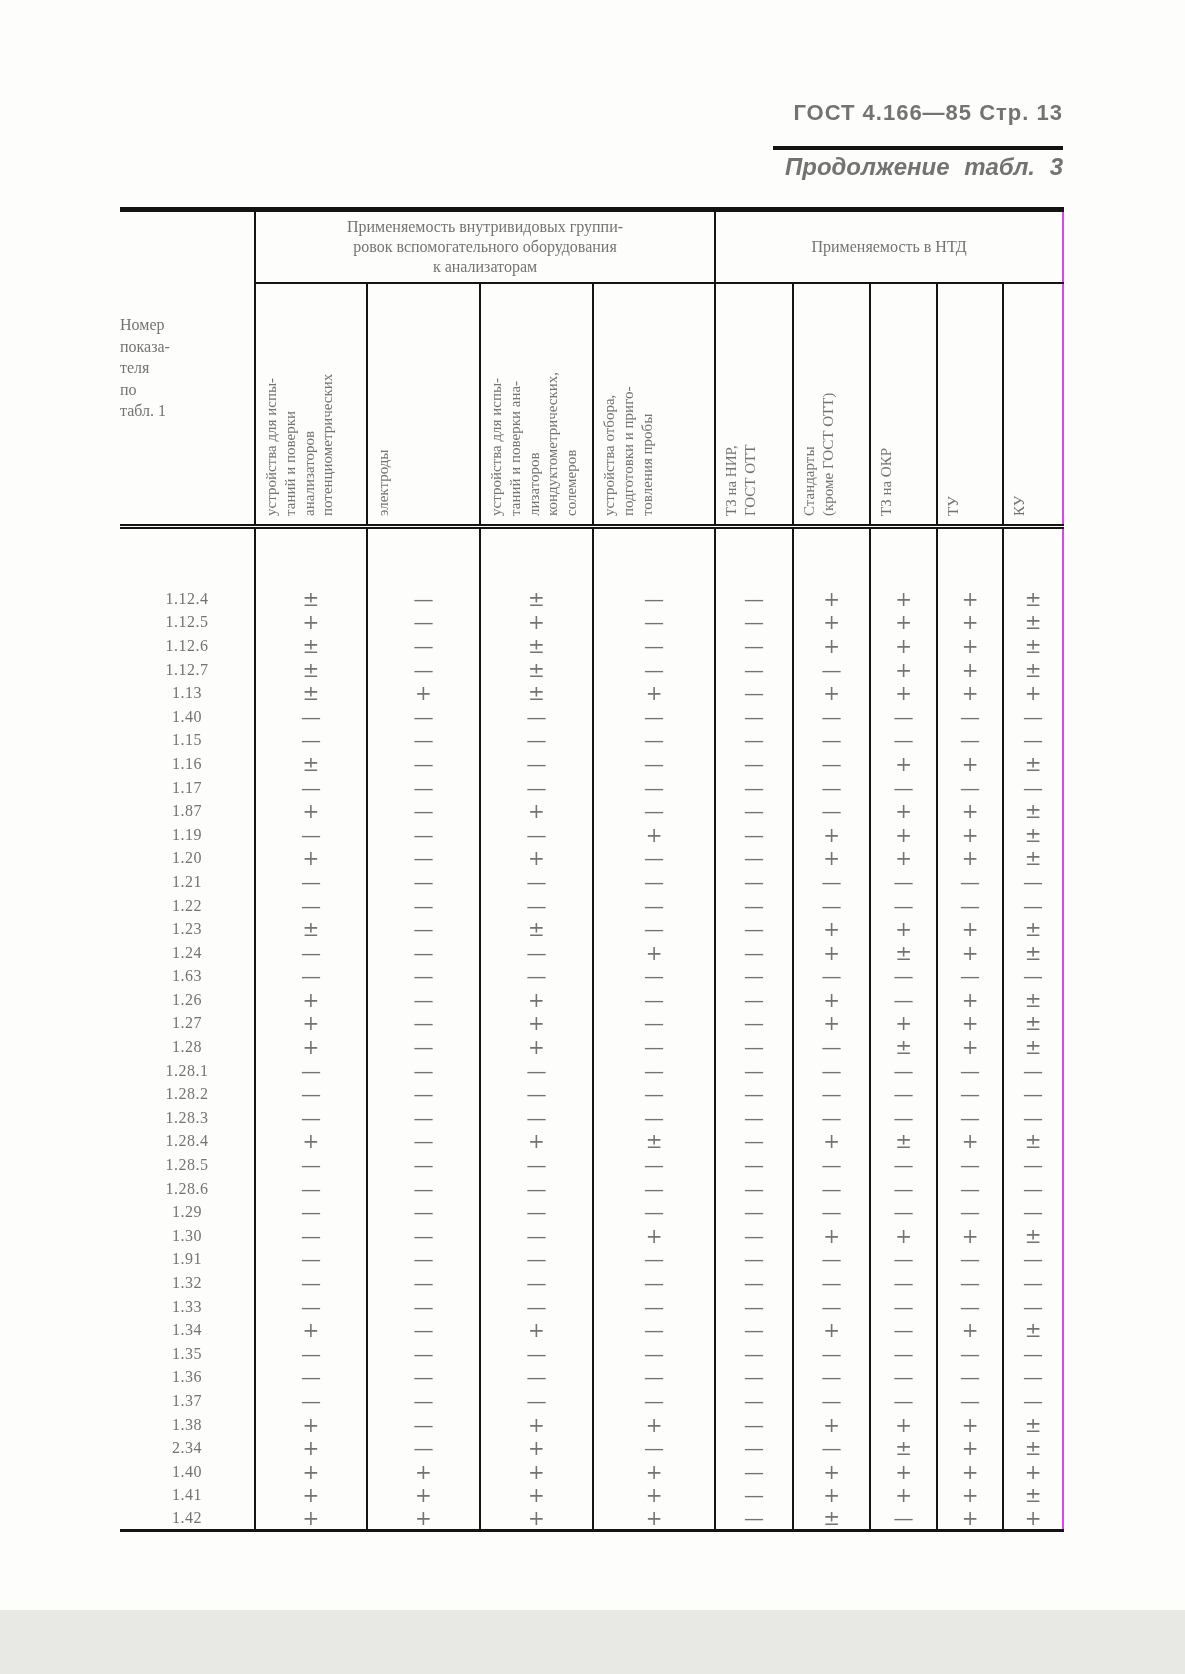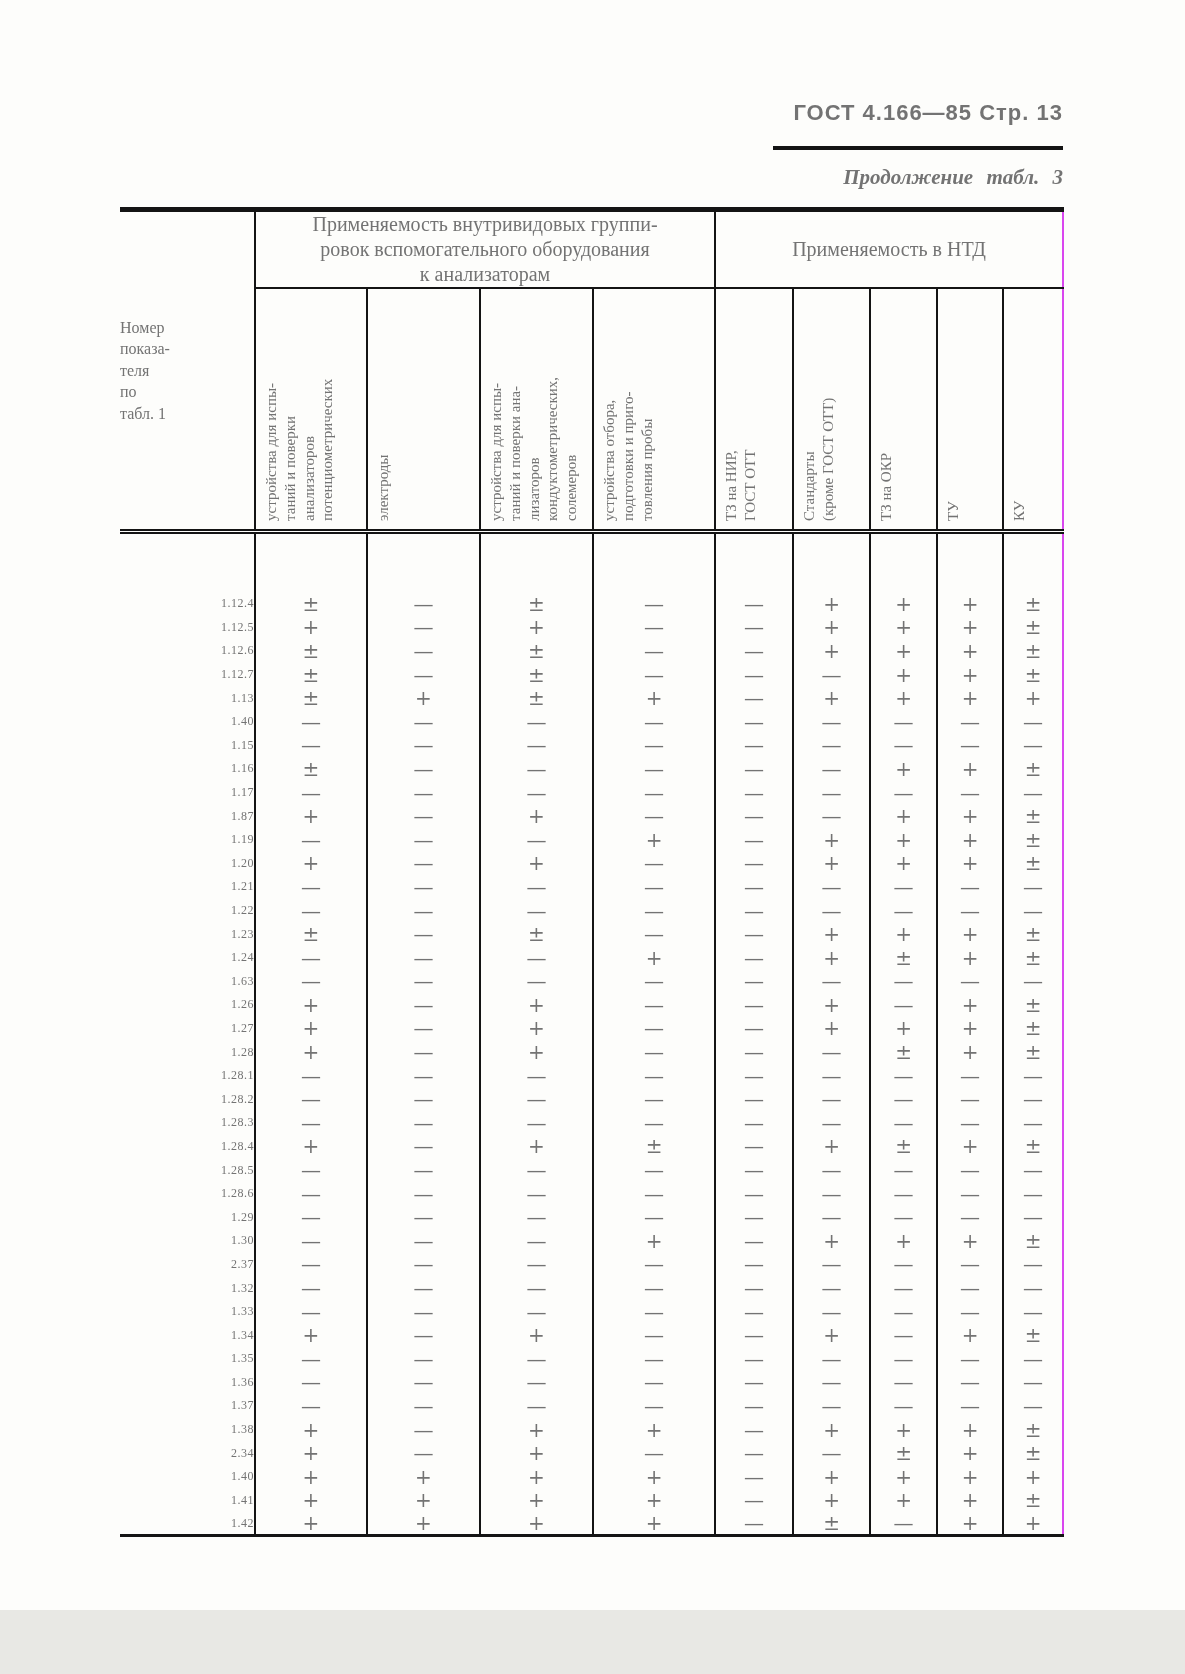--- a/index.html
+++ b/index.html
@@ -16,23 +16,23 @@
     position:absolute;top:100px;right:122px;
     font-family:"Liberation Sans", sans-serif;
     font-weight:bold;font-size:22px;letter-spacing:1px;
     white-space:nowrap;
   }
   .gost-rule{
     position:absolute;top:146px;right:122px;width:290px;height:4px;
     background:#141414;
   }
   .table-caption{
-    position:absolute;top:165px;right:122px;
-    font-family:Liberation Serif, serif;
-    font-style:italic;font-weight:bold;font-size:21px;
+    position:absolute;top:153px;right:122px;
+    font-family:Liberation Sans, sans-serif;
+    font-style:italic;font-weight:bold;font-size:24px;
     word-spacing:8px;white-space:nowrap;
   }
   table.gost{
     position:absolute;left:120px;top:207px;
     width:943px;
     border-collapse:collapse;
     table-layout:fixed;
     border-top:5px solid #141414;
     border-bottom:3px solid #141414;
   }
@@ -44,21 +44,21 @@
   .vline{border-left:2px solid #141414;}
   .vline-end{border-right:2px solid #d946ef;}
   th.row-header{
     vertical-align:middle;text-align:left;
     font-size:16px;line-height:1.35;
     border-bottom:5px double #141414;
     white-space:pre-line;
   }
   th.group{
     height:70px;vertical-align:middle;text-align:center;
-    font-size:20px;line-height:1.25;
+    font-size:16px;line-height:1.25;
     border-bottom:2px solid #141414;
     white-space:pre-line;
   }
   th.rot{
     height:240px;position:relative;
     border-bottom:5px double #141414;
   }
   th.rot .vtext{
     position:absolute;left:6px;bottom:8px;top:4px;right:2px;
     writing-mode:vertical-rl;
@@ -68,22 +68,22 @@
     white-space:pre-line;
   }
   tr.spacer td{height:58px;}
   tbody tr.data-row{height:23.6px;}
   td.sym{
     text-align:center;vertical-align:middle;
     font-size:20px;line-height:1;
     font-family:"DejaVu Serif", serif;
   }
   th.row-label{
-    text-align:right;vertical-align:middle;
-    font-size:12px;letter-spacing:0.5px;
+    text-align:center;vertical-align:middle;
+    font-size:16px;letter-spacing:0.5px;
   }
 </style>
 </head>
 <body>
 
 <div class="page">
 
   <div class="gost-header">ГОСТ 4.166—85 Стр. 13</div>
   <div class="gost-rule"></div>
   <div class="table-caption">Продолжение табл. 3</div>
@@ -497,21 +497,21 @@
           <td class="sym vline">—</td>
           <td class="sym vline">—</td>
           <td class="sym vline">+</td>
           <td class="sym vline">—</td>
           <td class="sym vline">+</td>
           <td class="sym vline">+</td>
           <td class="sym vline">+</td>
           <td class="sym vline vline-end">±</td>
         </tr>
         <tr class="data-row">
-          <th class="row-label">2.37</th>
+          <th class="row-label">1.91</th>
           <td class="sym vline">—</td>
           <td class="sym vline">—</td>
           <td class="sym vline">—</td>
           <td class="sym vline">—</td>
           <td class="sym vline">—</td>
           <td class="sym vline">—</td>
           <td class="sym vline">—</td>
           <td class="sym vline">—</td>
           <td class="sym vline vline-end">—</td>
         </tr>

